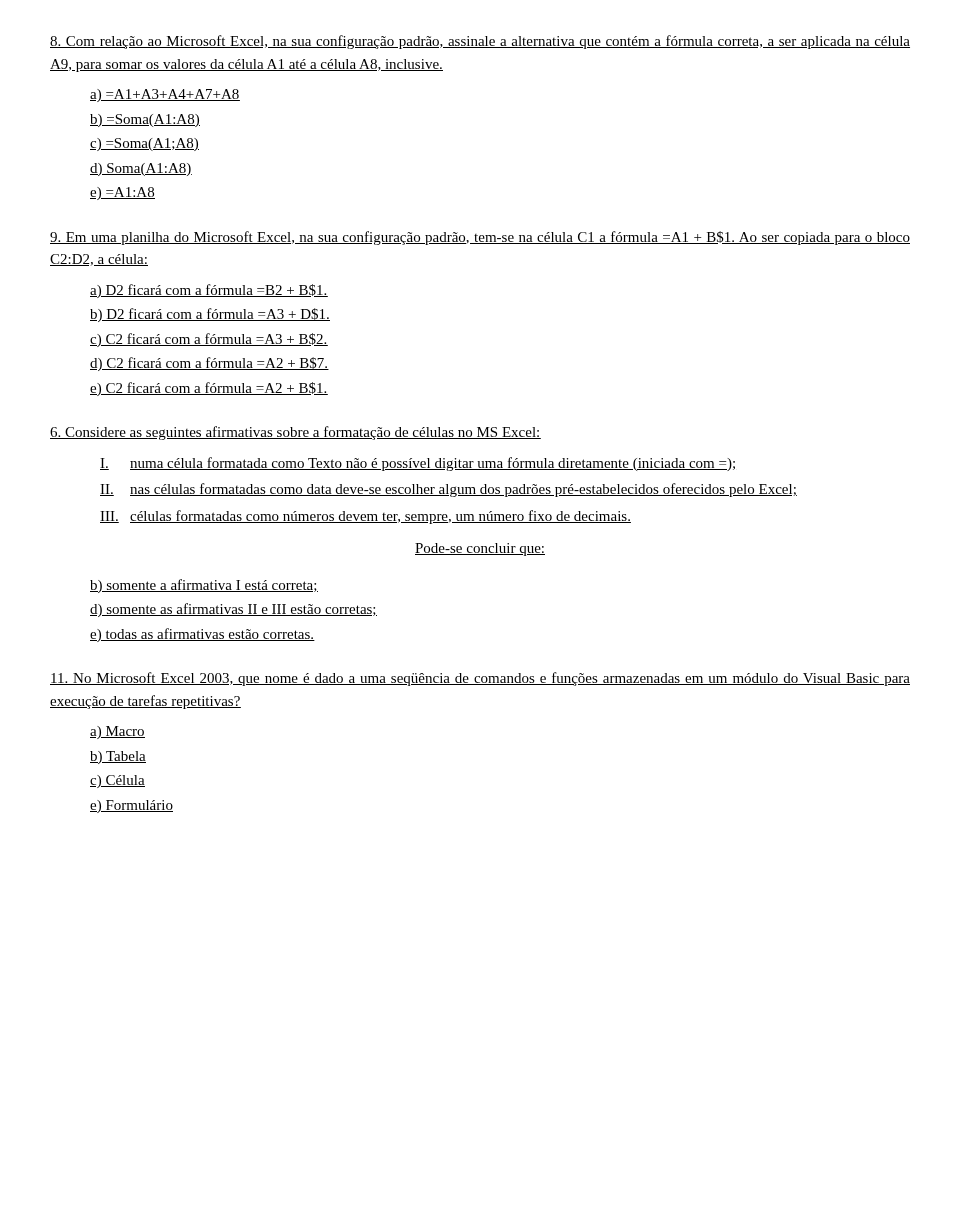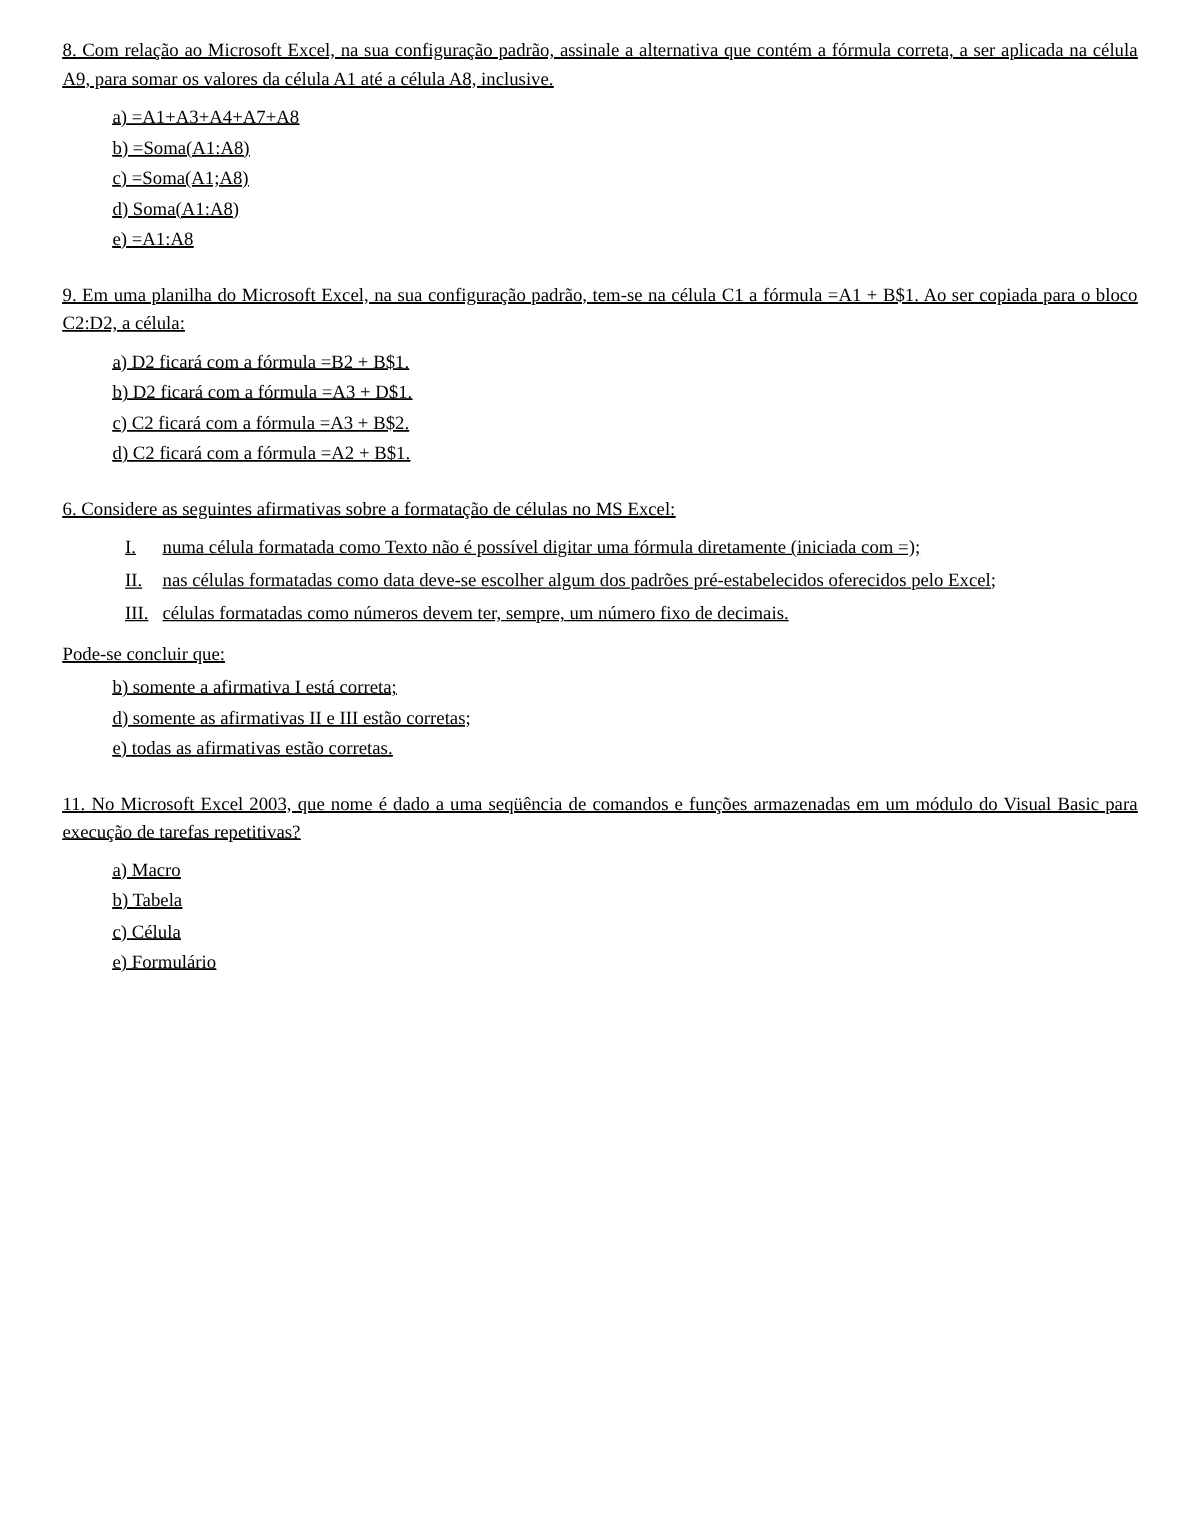--- a/index.html
+++ b/index.html
@@ -55,21 +55,22 @@
       width: 30px;
       vertical-align: top;
     }
     .roman-list li .roman-content {
       display: inline-block;
       width: calc(100% - 34px);
       vertical-align: top;
     }
     .pode-se {
       margin-top: 10px;
-      margin-bottom: 4px;
+      margin-bottom: 14px;
+      text-align: center;
     }
   </style>
 </head>
 <body>
 
 <div class="question-block">
   <p class="question-text">
     <span>8.</span>
     <span>Com relação ao Microsoft Excel, na sua configuração padrão, assinale a alternativa que contém a fórmula correta, a ser aplicada na célula A9, para somar os valores da célula A1 até a célula A8, inclusive.</span>
   </p>
@@ -84,21 +85,22 @@
 
 <div class="question-block">
   <p class="question-text">
     <span>9.</span>
     <span>Em uma planilha do Microsoft Excel, na sua configuração padrão, tem-se na célula C1 a fórmula =A1 + B$1. Ao ser copiada para o bloco C2:D2, a célula:</span>
   </p>
   <ul class="sub-list">
     <li>a)  D2 ficará com a fórmula =B2 + B$1.</li>
     <li>b)  D2 ficará com a fórmula =A3 + D$1.</li>
     <li>c)  C2 ficará com a fórmula =A3 + B$2.</li>
-    <li>d)  C2 ficará com a fórmula =A2 + B$1.</li>
+    <li>d)  C2 ficará com a fórmula =A2 + B$7.</li>
+    <li>e)  C2 ficará com a fórmula =A2 + B$1.</li>
   </ul>
 </div>
 
 <div class="question-block">
   <p class="question-text">
     <span>6.</span>
     <span>Considere as seguintes afirmativas sobre a formatação de células no MS Excel:</span>
   </p>
   <ul class="roman-list">
     <li>

